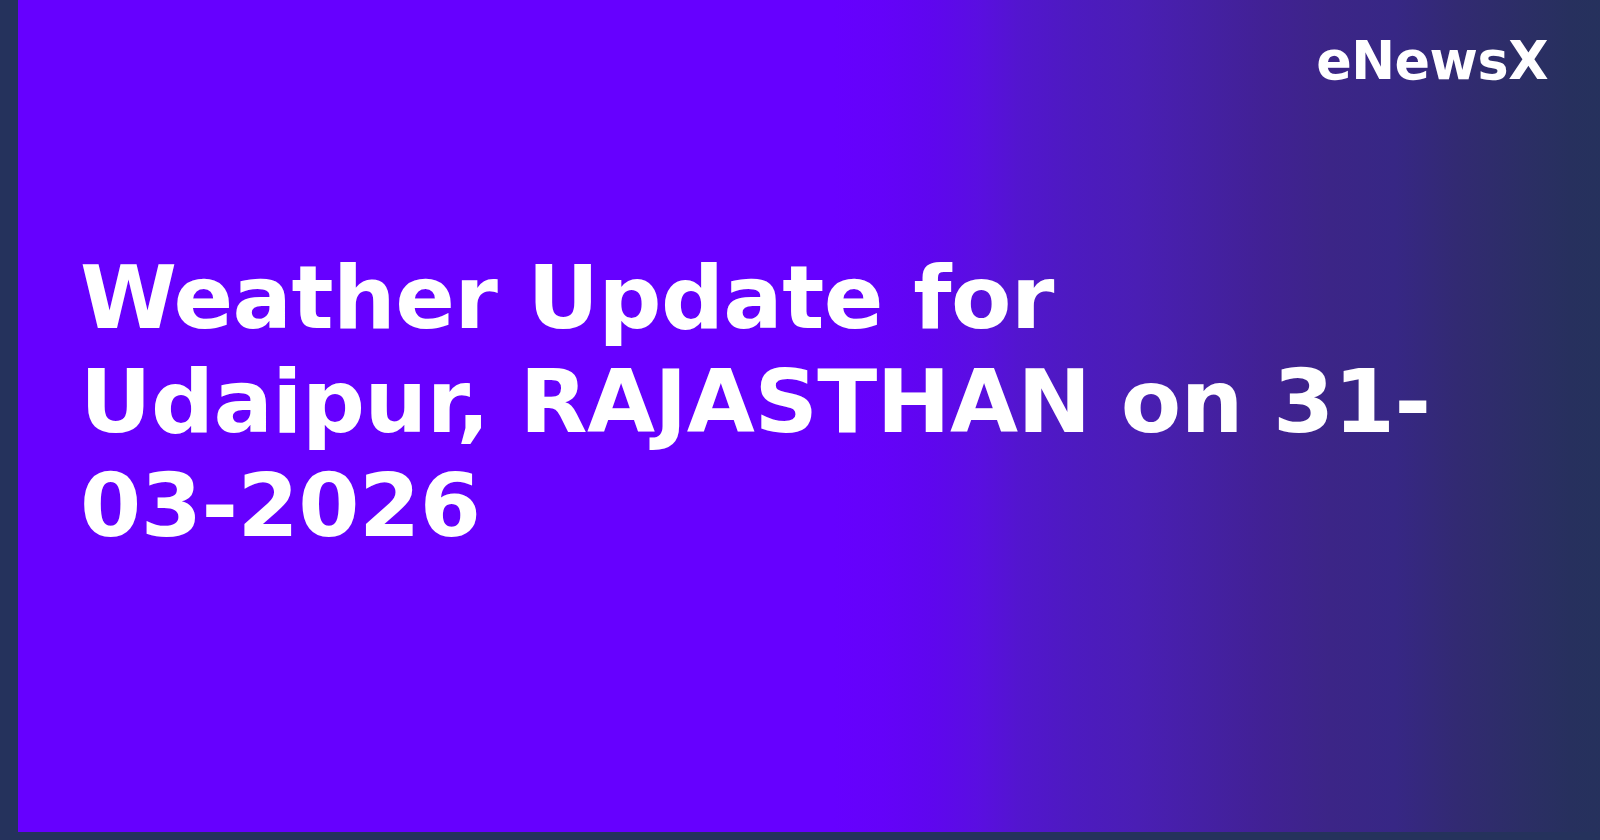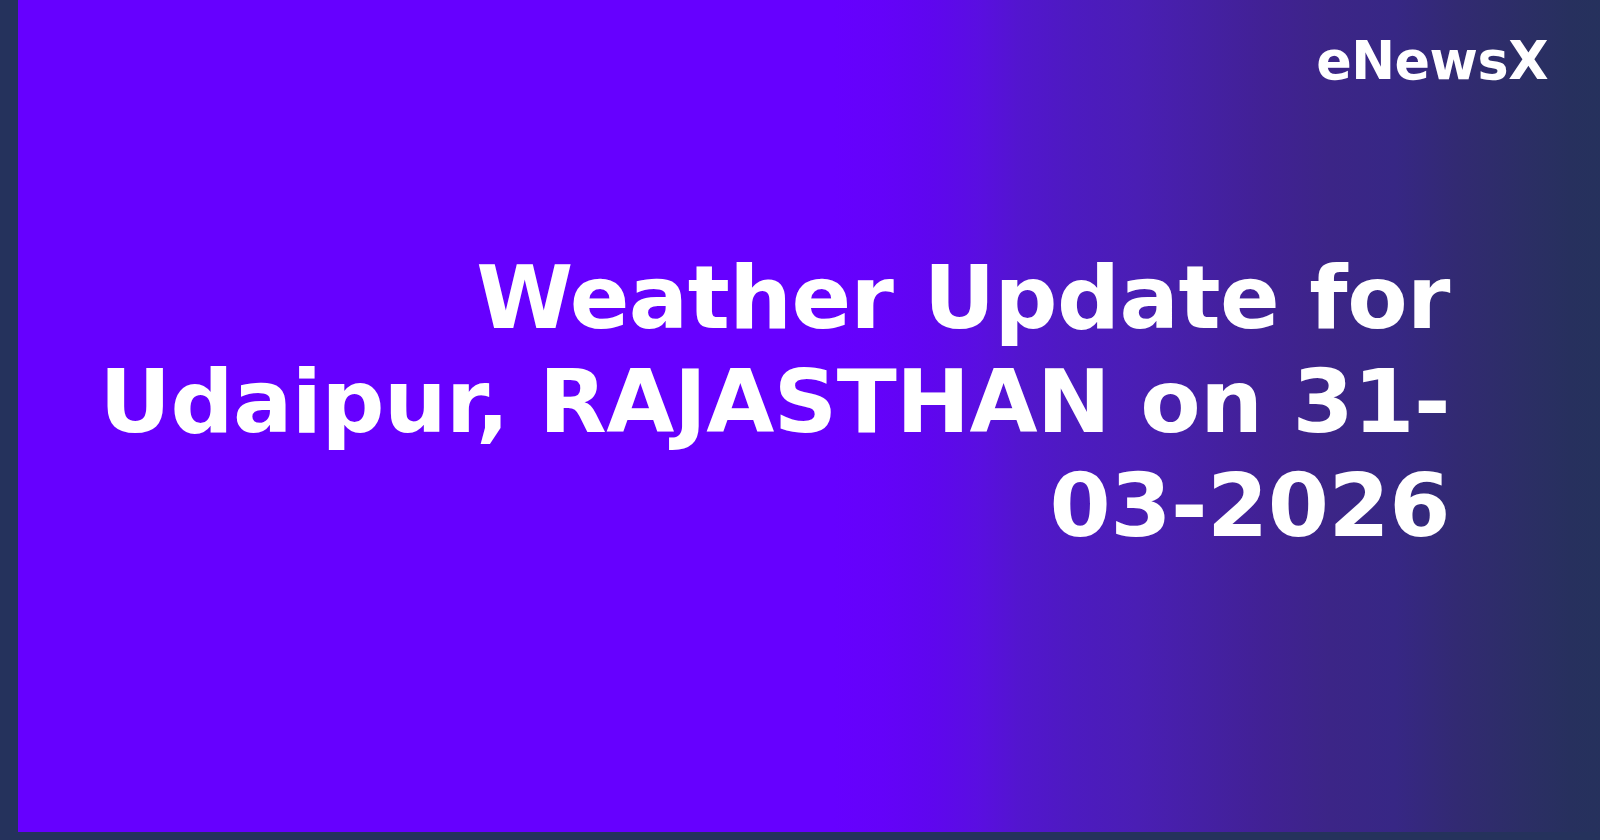--- a/index.html
+++ b/index.html
@@ -73,21 +73,21 @@
   }
 
   .headline {
     margin: 0;
     font-family: "DejaVu Sans", "Liberation Sans", sans-serif;
     font-size: 88px;
     line-height: 104px;
     font-weight: 700;
     color: #ffffff;
     letter-spacing: -0.5px;
-    text-align: right;
+    text-align: left;
     word-wrap: break-word;
   }
 </style>
 </head>
 <body>
 
 <div class="banner">
 
   <div class="brand">
     <span class="brand-wordmark">eNewsX</span>

